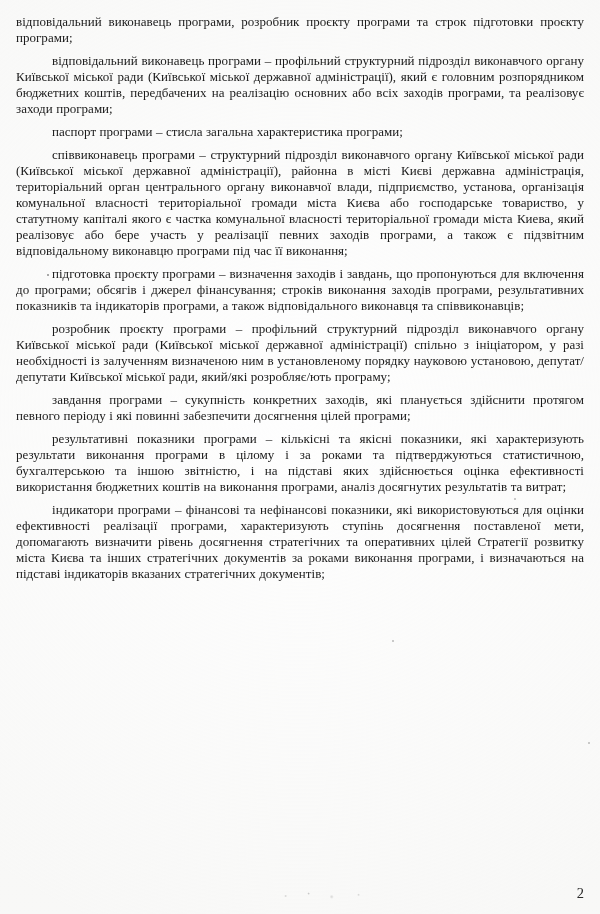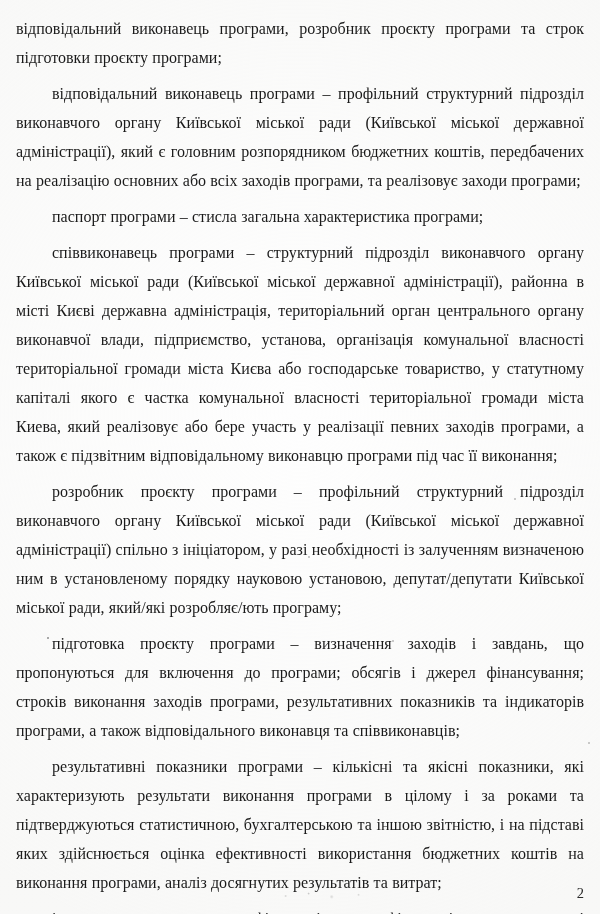--- a/index.html
+++ b/index.html
@@ -37,22 +37,22 @@
 
   #text-body {
     position: absolute;
     left: 16px;
     top: 14px;
     width: 568px;
   }
 
   p.para {
     margin: 0 0 7px 0;
-    font-size: 16px;
-    line-height: 29px;
+    font-size: 13px;
+    line-height: 16px;
     text-align: justify;
     text-justify: inter-word;
     text-indent: 36px;
     letter-spacing: 0.02px;
     word-spacing: 0.2px;
     color: #1a1a1a;
   }
 
   
   p.para.cont {
@@ -118,24 +118,25 @@
   <div id="text-body">
 
     <p class="para cont">відповідальний виконавець програми, розробник проєкту програми та строк підготовки проєкту програми;</p>
 
     <p class="para">відповідальний виконавець програми – профільний структурний підрозділ виконавчого органу Київської міської ради (Київської міської державної адміністрації), який є головним розпорядником бюджетних коштів, передбачених на реалізацію основних або всіх заходів програми, та реалізовує заходи програми;</p>
 
     <p class="para">паспорт програми – стисла загальна характеристика програми;</p>
 
     <p class="para">співвиконавець програми – структурний підрозділ виконавчого органу Київської міської ради (Київської міської державної адміністрації), районна в місті Києві державна адміністрація, територіальний орган центрального органу виконавчої влади, підприємство, установа, організація комунальної власності територіальної громади міста Києва або господарське товариство, у статутному капіталі якого є частка комунальної власності територіальної громади міста Киева, який реалізовує або бере участь у реалізації певних заходів програми, а також є підзвітним відповідальному виконавцю програми під час її виконання;</p>
 
+    <p class="para speck">підготовка проєкту програми – визначення заходів і завдань, що пропонуються для включення до програми; обсягів і джерел фінансування; строків виконання заходів програми, результативних показників та індикаторів програми, а також відповідального виконавця та співвиконавців;</p>
+
     <p class="para">розробник проєкту програми – профільний структурний підрозділ виконавчого органу Київської міської ради (Київської міської державної адміністрації) спільно з ініціатором, у разі необхідності із залученням визначеною ним в установленому порядку науковою установою, депутат/депутати Київської міської ради, який/які розробляє/ють програму;</p>
 
-    <p class="para speck">підготовка проєкту програми – визначення заходів і завдань, що пропонуються для включення до програми; обсягів і джерел фінансування; строків виконання заходів програми, результативних показників та індикаторів програми, а також відповідального виконавця та співвиконавців;</p>
-
+    <p class="para">завдання програми – сукупність конкретних заходів, які планується здійснити протягом певного періоду і які повинні забезпечити досягнення цілей програми;</p>
 
 
     <p class="para">результативні показники програми – кількісні та якісні показники, які характеризують результати виконання програми в цілому і за роками та підтверджуються статистичною, бухгалтерською та іншою звітністю, і на підставі яких здійснюється оцінка ефективності використання бюджетних коштів на виконання програми, аналіз досягнутих результатів та витрат;</p>
 
     <p class="para">індикатори програми – фінансові та нефінансові показники, які використовуються для оцінки ефективності реалізації програми, характеризують ступінь досягнення поставленої мети, допомагають визначити рівень досягнення стратегічних та оперативних цілей Стратегії розвитку міста Києва та інших стратегічних документів за роками виконання програми, і визначаються на підставі індикаторів вказаних стратегічних документів;</p>
 
   </div>
 
   <span class="speck-dot" style="left:514px; top:498px;"></span>
   <span class="speck-dot" style="left:308px; top:556px;"></span>

